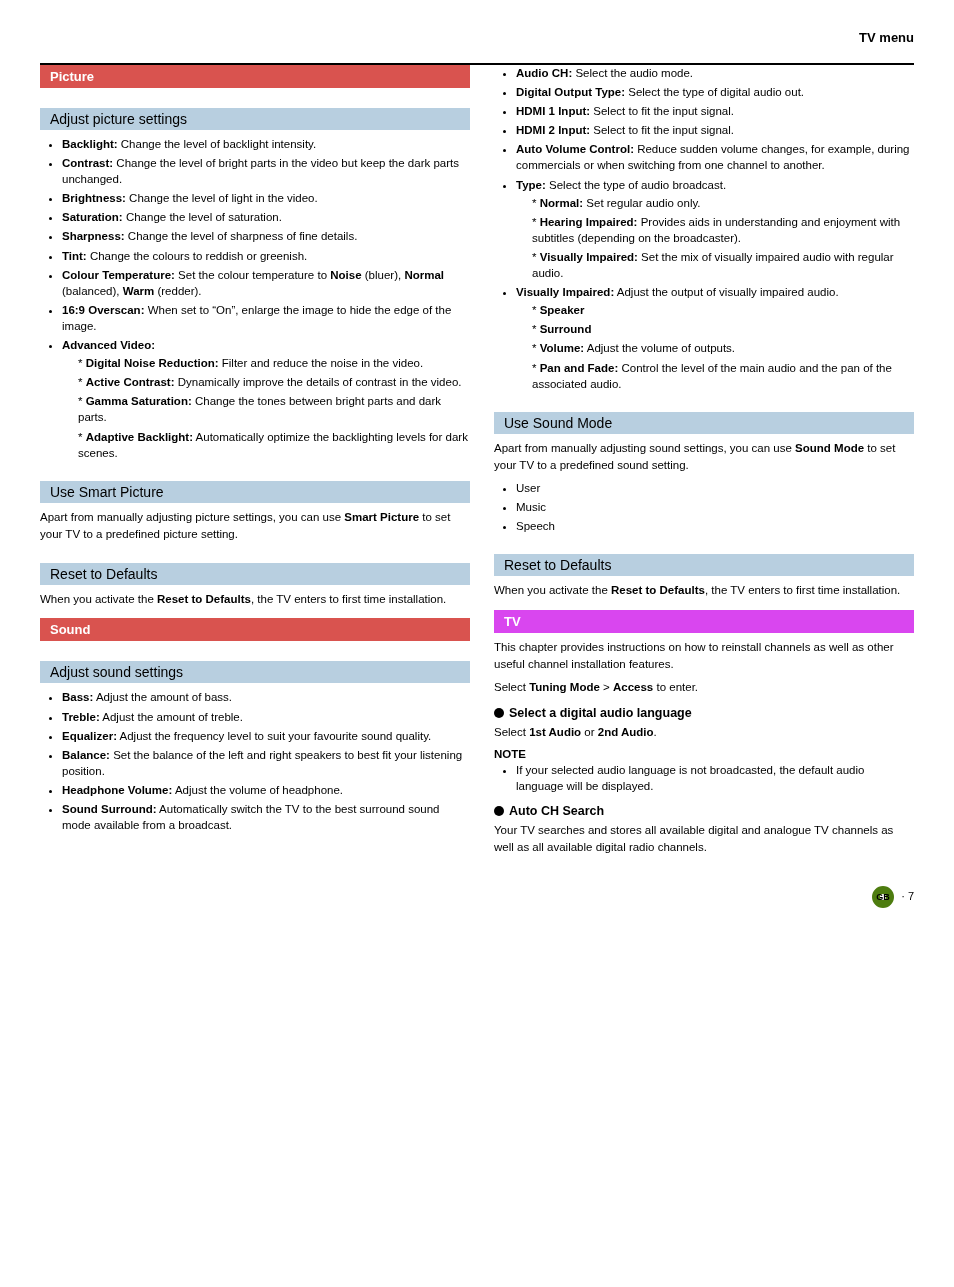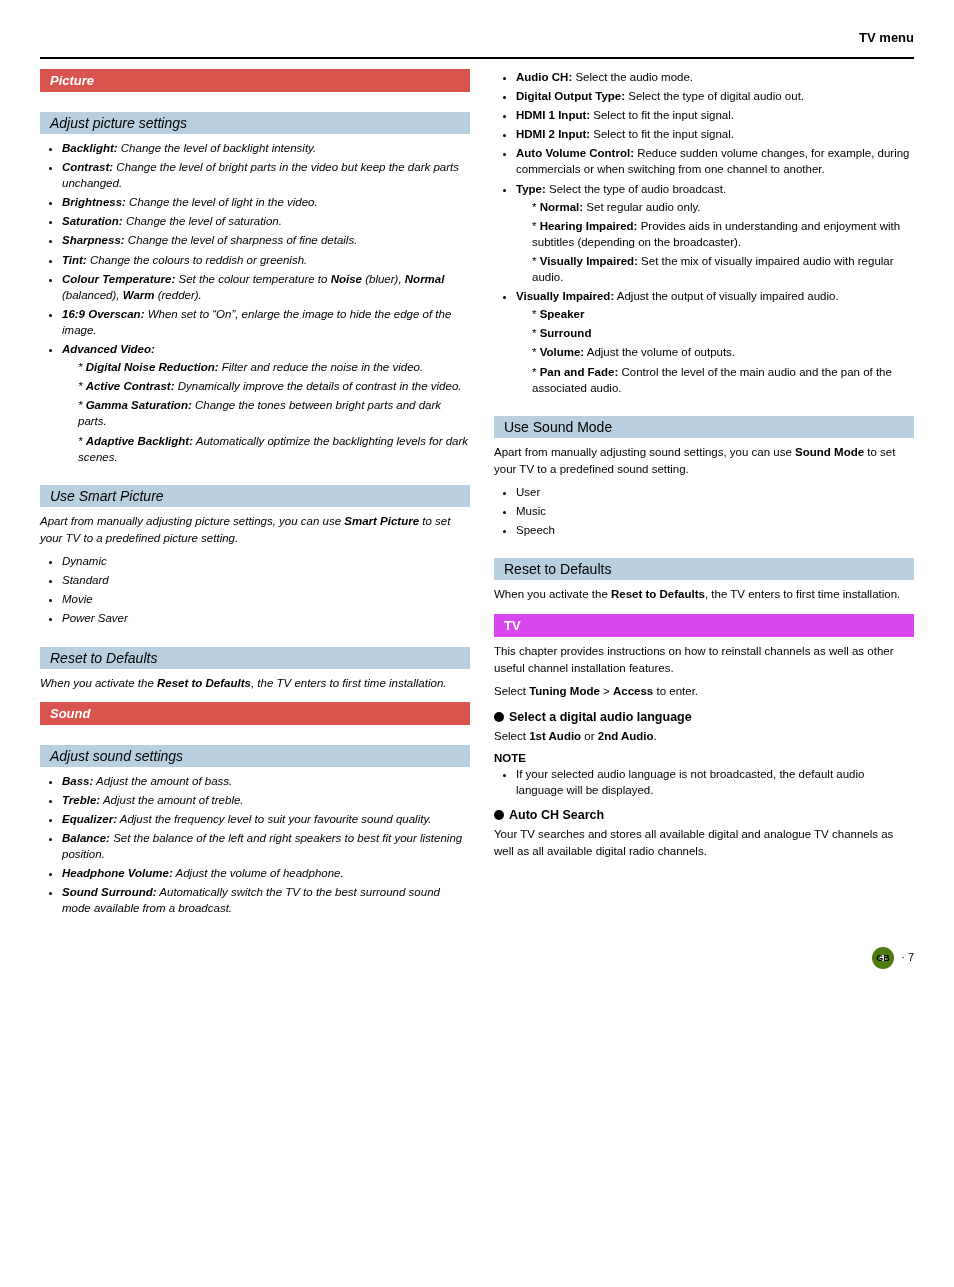--- a/index.html
+++ b/index.html
@@ -9,32 +9,30 @@
       background: #fff;
       color: #000;
       width: 954px;
       min-height: 1287px;
       padding: 30px 40px;
     }
     .page-header {
       text-align: right;
       font-size: 13px;
       font-weight: bold;
-      margin-bottom: 10px;
       border-bottom: 2px solid #000;
-      padding-bottom: 12px;
+      padding-bottom: 18px;
     }
     .two-col {
       display: flex;
       gap: 24px;
     }
     .col-left {
       width: 430px;
       flex-shrink: 0;
-      font-style: italic;
     }
     .col-right {
       flex: 1;
     }
     .section-header {
       background: #d9534f;
       color: #fff;
       font-weight: bold;
       font-size: 13px;
       padding: 4px 10px;
@@ -157,26 +155,20 @@
               <li><b>Digital Noise Reduction:</b> Filter and reduce the noise in the video.</li>
               <li><b>Active Contrast:</b>  Dynamically improve the details of contrast in the video.</li>
               <li><b>Gamma Saturation:</b> Change the tones between bright parts and dark parts.</li>
               <li><b>Adaptive Backlight:</b> Automatically optimize the backlighting levels for dark scenes.</li>
             </ul>
           </li>
         </ul>
 
         <div class="subsection-header">Use Smart Picture</div>
         <p class="intro-text">Apart from manually adjusting picture settings, you can use <b>Smart Picture</b> to set your TV to a predefined picture setting.</p>
-        <ul class="bullet-list">
-          <li>Dynamic</li>
-          <li>Standard</li>
-          <li>Movie</li>
-          <li>Power Saver</li>
-        </ul>
 
         <div class="subsection-header">Reset to Defaults</div>
         <p class="intro-text">When you activate the <b>Reset to Defaults</b>, the TV enters to first time installation.</p>
       </div>
 
       <div class="section-block">
         <div class="section-header">Sound</div>
 
         <div class="subsection-header">Adjust sound settings</div>
         <ul class="bullet-list">

